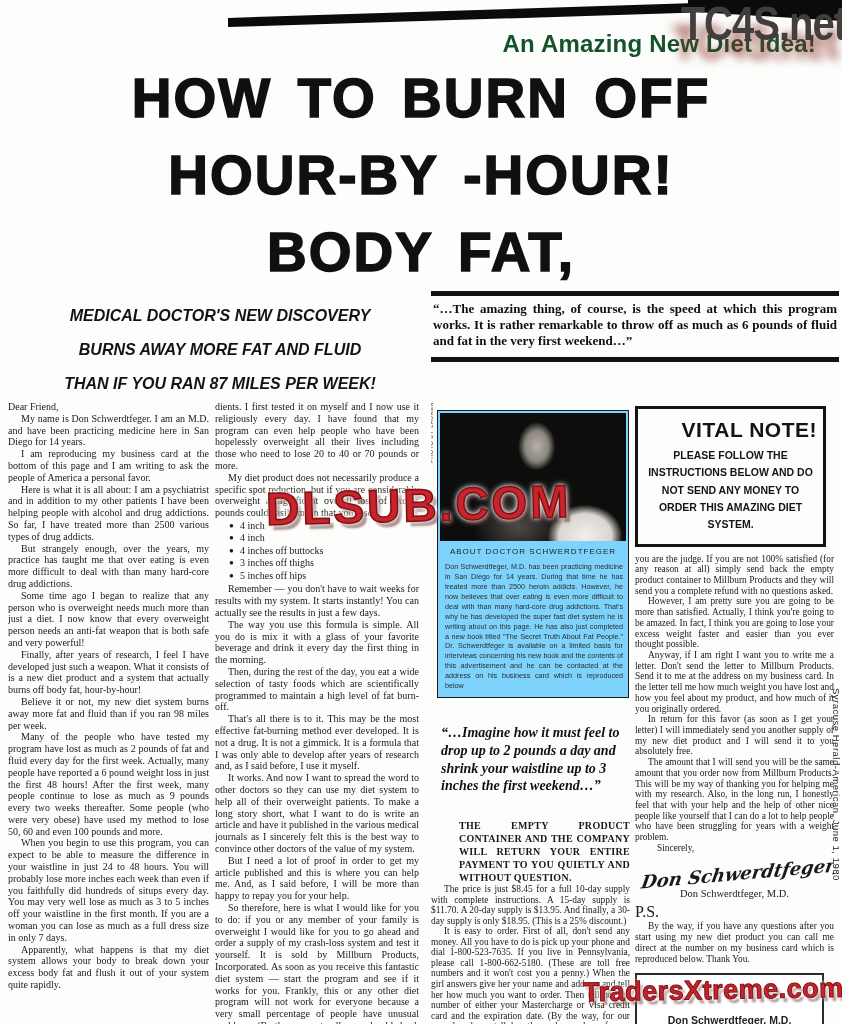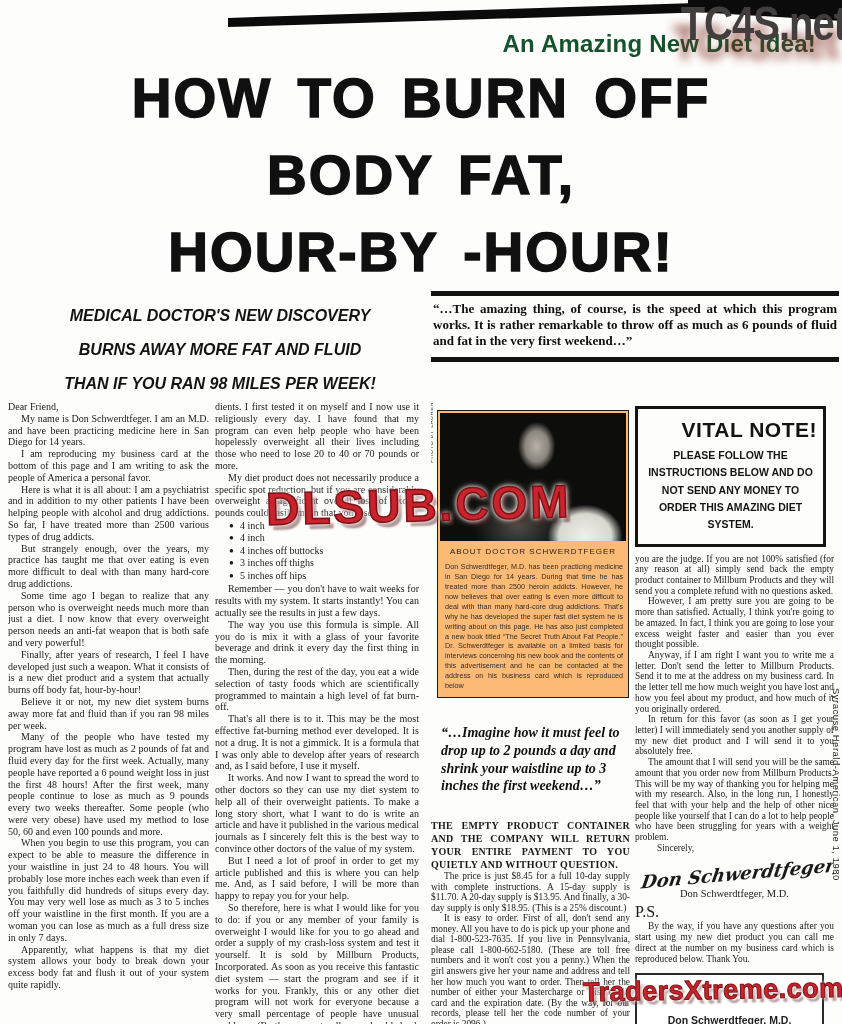--- a/index.html
+++ b/index.html
@@ -44,21 +44,21 @@
   #col3{left:431px;width:199px;font-size:9.4px;line-height:1.12;}
   #col4{left:635px;width:199px;font-size:9.4px;line-height:1.14;}
   .p{margin:0;text-indent:13px;}
   .p.ni{text-indent:0;}
   .bullets{margin:1px 0 1px 14px;}
   .bullet{display:flex;line-height:1.25;}
   .bullet .dot{width:11px;font-size:8px;padding-top:1px;}
   
   #photobox{
     position:relative;margin:9px 0 0 6px;width:186px;border:1.5px solid #1c1c1c;
-    background:#fdba74;padding:2px;
+    background:#7dd3fc;padding:2px;
   }
   #photo{
     height:128px;
     background:
       radial-gradient(ellipse 26px 34px at 52% 26%, #b7b1a8 0%, #8a857d 45%, rgba(15,15,14,0) 72%),
       radial-gradient(ellipse 48px 40px at 78% 96%, #f1efeb 0%, #d9d6d0 55%, rgba(15,15,14,0) 78%),
       radial-gradient(ellipse 64px 52px at 42% 88%, #4e4b47 0%, rgba(12,12,11,0) 70%),
       #0d0d0c;
   }
   #photo-credit{
@@ -74,21 +74,21 @@
     font-family:"Liberation Sans",sans-serif;font-size:7.2px;line-height:1.38;
     text-align:justify;color:#2c2c2c;padding:0 3px 4px 5px;
   }
   #col3-quote{
     margin:26px 4px 0 10px;
     font-family:"Liberation Serif",serif;font-style:italic;font-weight:700;
     font-size:14px;line-height:1.27;text-align:left;color:#101010;
   }
   #col3-guarantee{
     margin-top:24px;font-weight:700;font-size:10px;line-height:1.3;
-    letter-spacing:0.3px;text-indent:0;
+    letter-spacing:0.3px;text-indent:0;margin-left:28px;
   }
   
   #vitalbox{
     border:3px solid #141414;margin:5px 8px 7px 0;padding:9px 6px 10px 6px;
     text-align:center;font-family:"Liberation Sans",sans-serif;color:#141414;
   }
   #vital-title{font-size:21px;font-weight:800;letter-spacing:0.5px;text-align:right;}
   #vital-body{font-size:10.5px;font-weight:700;line-height:1.65;margin-top:5px;}
   #signature{
     font-family:"DejaVu Serif",serif;font-style:italic;font-weight:700;
@@ -132,28 +132,28 @@
 <div class="band" id="band1"></div>
 <div class="band" id="band2"></div>
 
 <div class="wm" id="wm-tc4s">TC4S.net</div>
 <div class="wm" id="wm-dlsub">DLSUB.COM</div>
 <div class="wm" id="wm-traders">TradersXtreme.com</div>
 
 <div id="kicker">An Amazing New Diet Idea!</div>
 <div id="headline">
   <div>HOW TO BURN OFF</div>
+  <div>HOUR-BY -HOUR!</div>
   <div>BODY FAT,</div>
-  <div>HOUR-BY -HOUR!</div>
 </div>
 
 <div id="subhead">
   <div>MEDICAL DOCTOR'S NEW DISCOVERY</div>
   <div>BURNS AWAY MORE FAT AND FLUID</div>
-  <div>THAN IF YOU RAN 98 MILES PER WEEK!</div>
+  <div>THAN IF YOU RAN 87 MILES PER WEEK!</div>
 </div>
 
 <div id="pullquote">“…The amazing thing, of course, is the speed at which this program works. It is rather remarkable to throw off as much as 6 pounds of fluid and fat in the very first weekend…”</div>
 
 <div class="col" id="col1">
   <p class="p ni">Dear Friend,</p>
   <p class="p">My name is Don Schwerdtfeger. I am an M.D. and have been practicing medicine here in San Diego for 14 years.</p>
   <p class="p">I am reproducing my business card at the bottom of this page and I am writing to ask the people of America a personal favor.</p>
   <p class="p">Here is what it is all about: I am a psychiatrist and in addition to my other patients I have been helping people with alcohol and drug addictions. So far, I have treated more than 2500 various types of drug addicts.</p>
   <p class="p">But strangely enough, over the years, my practice has taught me that over eating is even more difficult to deal with than many hard-core drug addictions.</p>

